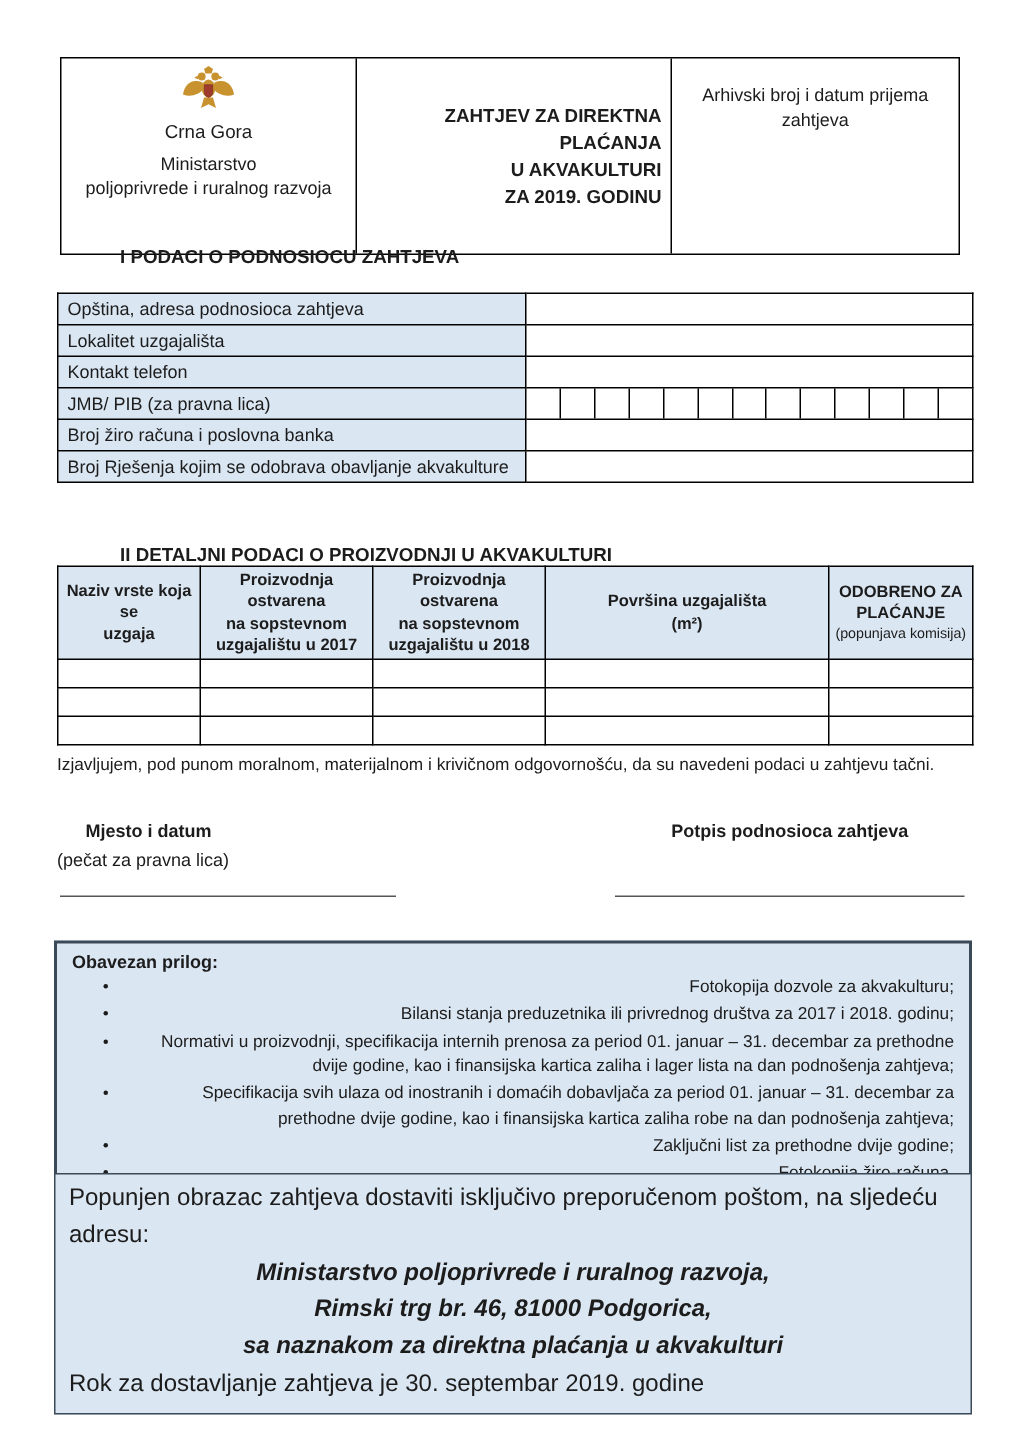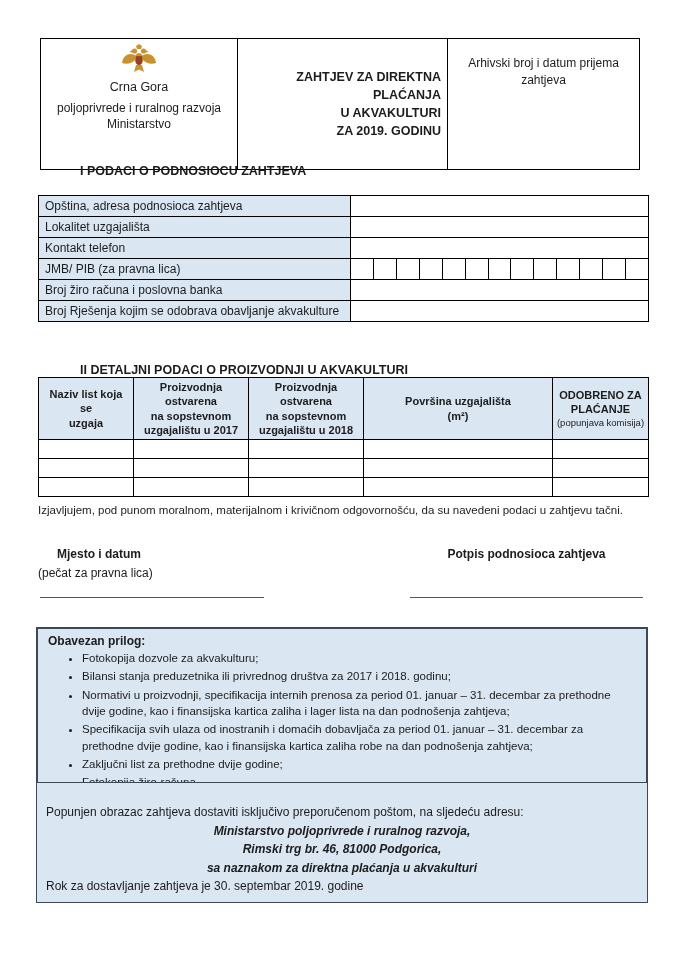--- a/index.html
+++ b/index.html
@@ -42,25 +42,25 @@
   .declaration { position:absolute; left:38px; top:504px; width:610px; text-align:left; font-size:11.5px; }
   .lbl-bold { position:absolute; font-weight:bold; font-size:12px; }
   .seal-note { position:absolute; left:38px; top:566px; width:545px; font-size:12px; }
   .sig-line { position:absolute; top:582px; height:16px; border-bottom:1.2px solid #555; }
 
   
   .prilog-box { position:absolute; left:36px; top:627px; width:612px; background:#DAE6F2;
                 border:2px solid #3A4A59; padding:5px 10px 8px; }
   .prilog-box .title { font-weight:bold; font-size:12px; margin-bottom:2px; }
   .prilog-box ul { margin-left:34px; }
-  .prilog-box li { font-size:11.5px; line-height:1.42; margin:2px 0; }
+  .prilog-box li { font-size:11.5px; line-height:1.42; margin:2px 0;text-align:right; }
 
   
   .submit-box { position:absolute; left:36px; top:782px; width:612px; background:#DAE6F2;
-                border:1.3px solid #3A4A59; padding:20px 9px 6px; font-size:12px; line-height:1.55; }
+                border:1.3px solid #3A4A59; padding:4px 9px 6px; font-size:16px; line-height:1.55; }
   .submit-box .addr { text-align:center; font-weight:bold; font-style:italic; }
 </style>
 </head>
 <body>
 
 <div class="page">
 
   <div class="header-box">
     <div class="h-left">
       <span class="coa">
@@ -74,22 +74,22 @@
             <ellipse cx="18" cy="15" rx="4.5" ry="6"></ellipse>
             <path d="M14 11 C7 8 2 12 1 19 C6 21 12 19 15 15 Z"></path>
             <path d="M22 11 C29 8 34 12 35 19 C30 21 24 19 21 15 Z"></path>
             <path d="M15 21 L21 21 L23 28 L18 25.5 L13 28 Z"></path>
           </g>
           <path d="M15.2 12.5 h5.6 v5 q0 2.5 -2.8 3.5 q-2.8 -1 -2.8 -3.5 Z" fill="#9E3B2E" stroke="#7a2b20" stroke-width="0.4"></path>
         </svg>
       </span>
       <div class="country">Crna Gora</div>
       <div class="ministry">
+        <div>Ministarstvo</div>
         <div>poljoprivrede i ruralnog razvoja</div>
-        <div>Ministarstvo</div>
       </div>
     </div>
     <div class="h-center">
       <div>ZAHTJEV ZA DIREKTNA PLAĆANJA</div>
       <div>U AKVAKULTURI</div>
       <div>ZA 2019. GODINU</div>
     </div>
     <div class="h-right">
       <span>Arhivski broj i datum prijema zahtjeva</span>
     </div>
@@ -150,21 +150,21 @@
     <colgroup>
         <col style="width: 95px;">
         <col style="width: 115px;">
         <col style="width: 115px;">
         <col style="width: 189px;">
         <col style="width: 96px;">
       </colgroup>
     <thead>
         <tr>
           <th>
-            <div>Naziv list koja se</div>
+            <div>Naziv vrste koja se</div>
             <div>uzgaja</div>
           </th>
           <th>
             <div>Proizvodnja ostvarena</div>
             <div>na sopstevnom</div>
             <div>uzgajalištu u 2017</div>
           </th>
           <th>
             <div>Proizvodnja ostvarena</div>
             <div>na sopstevnom</div>

